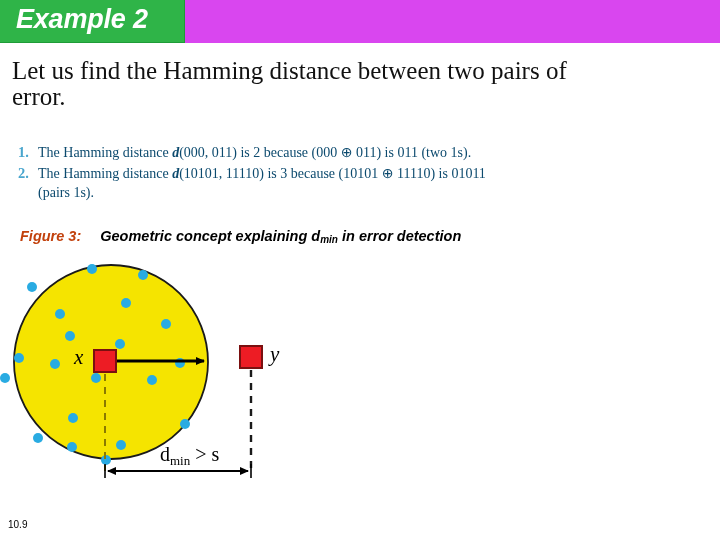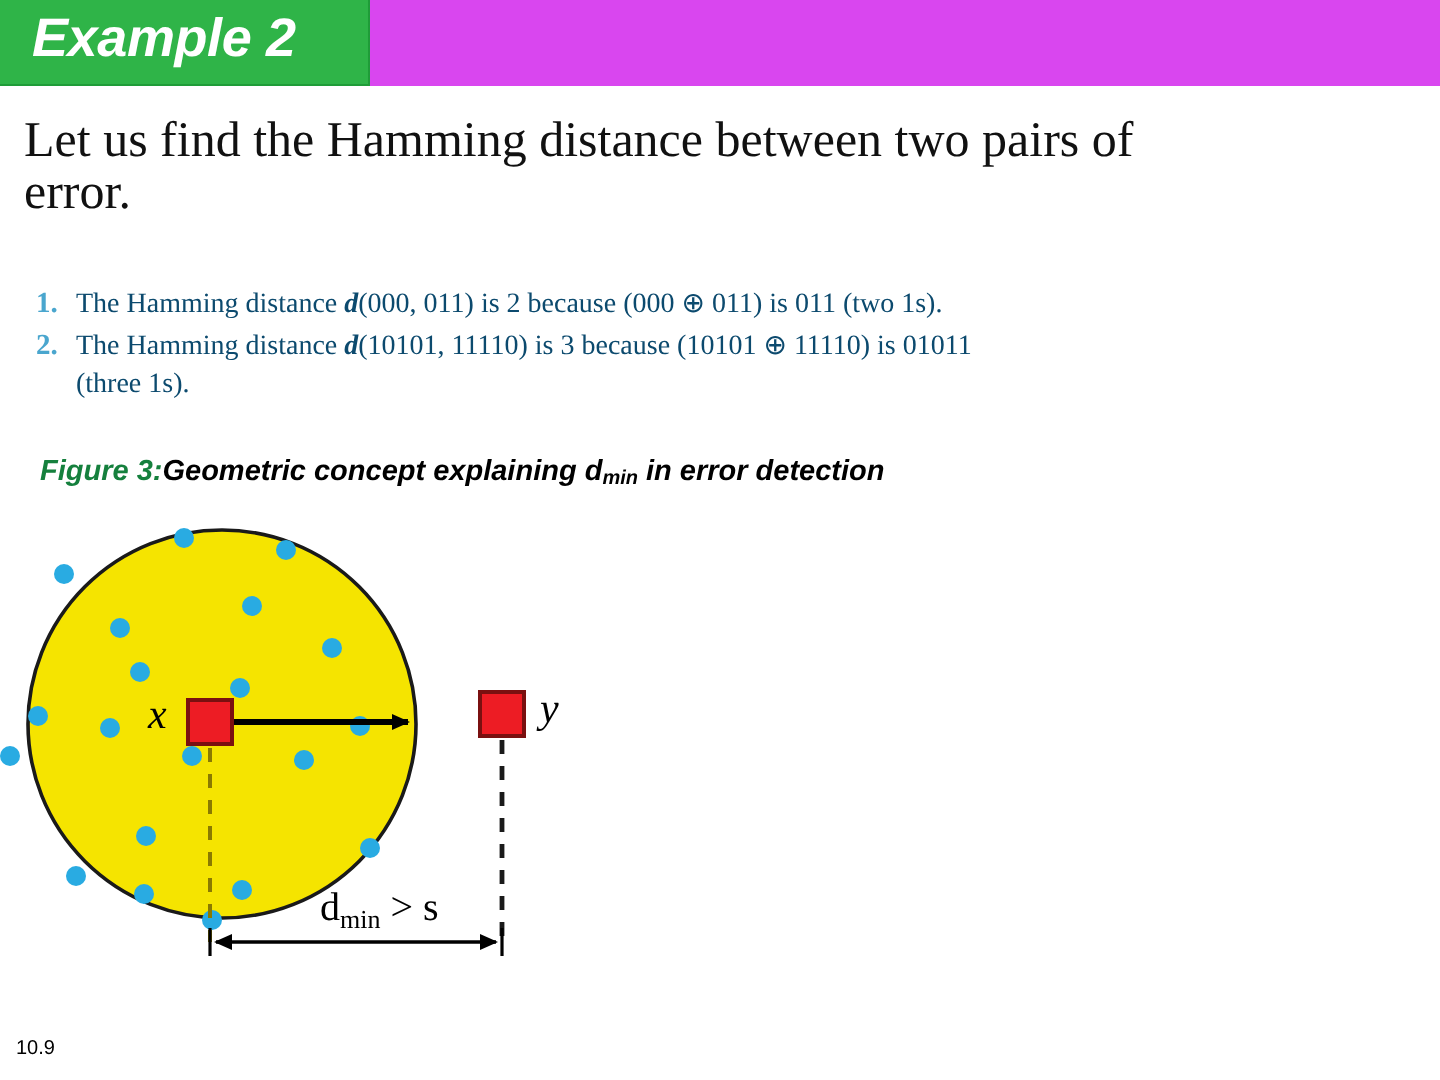--- a/index.html
+++ b/index.html
@@ -108,22 +108,22 @@
     position: absolute;
     left: 20px;
     top: 228px;
     font-family: "Liberation Sans", sans-serif;
     font-size: 14.5px;
     font-weight: bold;
     font-style: italic;
     white-space: nowrap;
   }
   #figure-caption-label {
-    color: #15803d;
-    margin-right: 0;
+    color: #c2410c;
+    margin-right: 19px;
   }
   #figure-caption-text { color: #000000; text-align: center; }
   #figure-caption-text .sub {
     font-size: 10px;
     vertical-align: -2px;
   }
 
   
   #diagram {
     position: absolute;
@@ -208,21 +208,21 @@
     <div class="list-num">1.</div>
     <div class="list-body">
       <span class="nj">The Hamming distance </span><i class="dvar">d</i><span>(000, 011) is 2 because (000 ⊕ 011) is 011 (two 1s).</span>
     </div>
   </div>
 
   <div class="list-row">
     <div class="list-num">2.</div>
     <div class="list-body">
       <span>The Hamming distance </span><i class="dvar">d</i><span>(10101, 11110) is 3 because (10101 ⊕ 11110) is 01011</span>
-      <span class="cont">(three 1s).</span>
+      <span class="cont">(pairs 1s).</span>
     </div>
   </div>
 
 </div>
 
 <div id="figure-caption">
   <span id="figure-caption-label">Figure 3:</span><span id="figure-caption-text"><span>Geometric concept explaining d</span><span class="sub">min</span><span> in error detection</span></span>
 </div>
 
 <div id="diagram">

